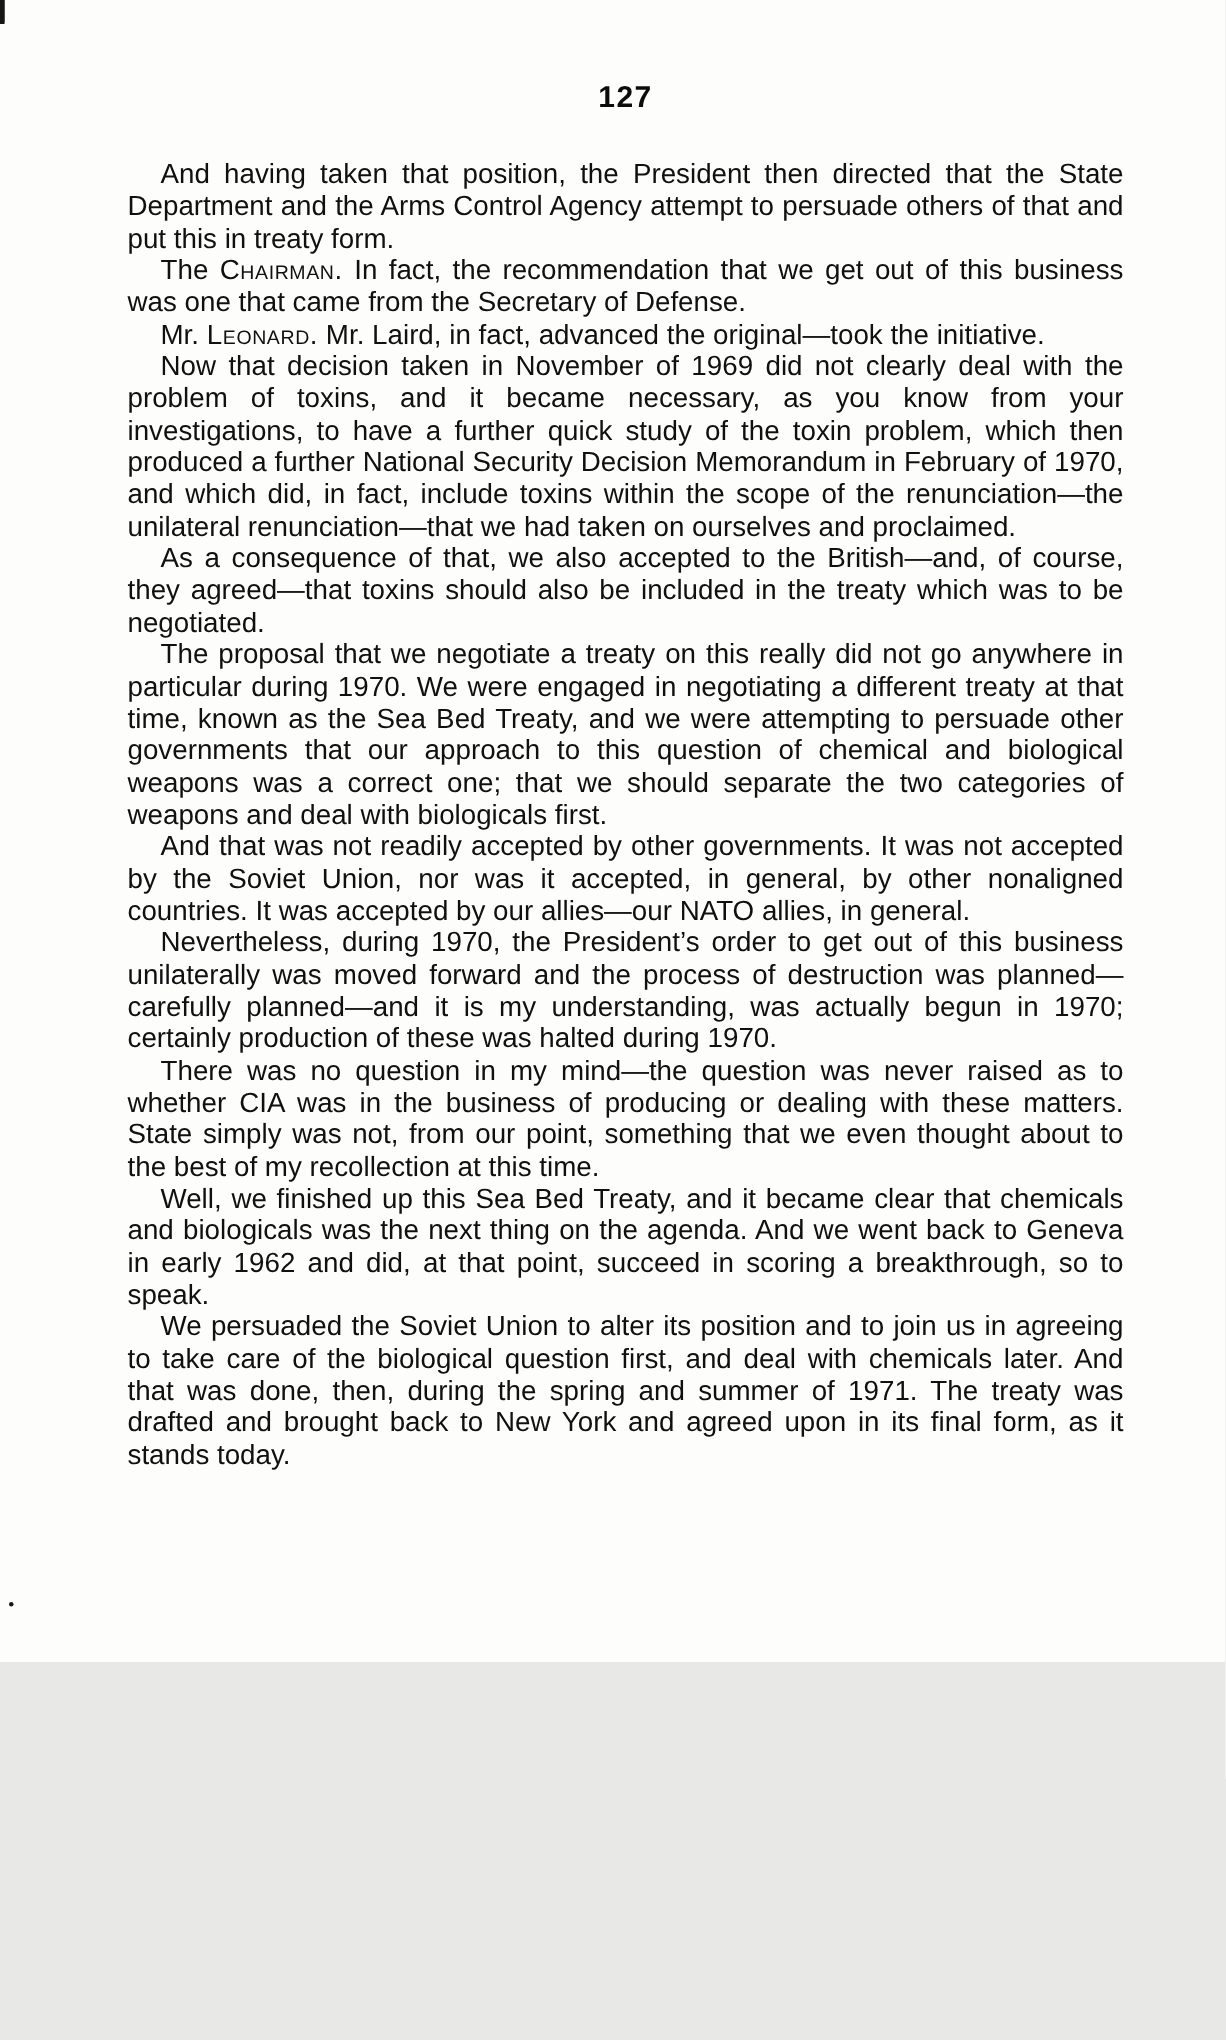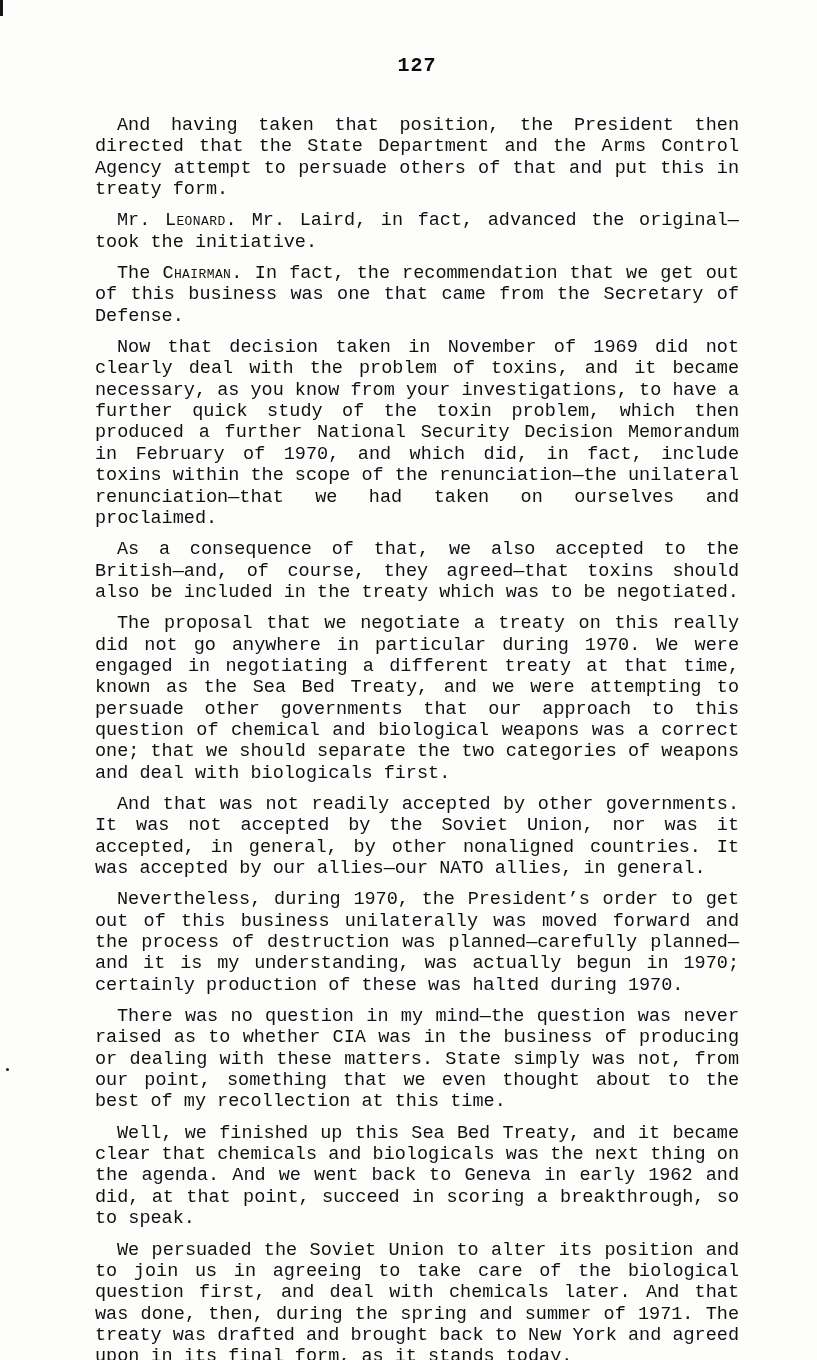--- a/index.html
+++ b/index.html
@@ -3,25 +3,25 @@
 <meta charset="utf-8">
 <style>
   html, body {
     margin: 0;
     padding: 0;
     background: #e8e8e6;
   }
   .page {
     position: relative;
     width: 817px;
-    height: 1360px;
+    height: 1108px;
     background: #fdfdfc;
     overflow: hidden;
     color: #0e0e0e;
-    font-family: Liberation Mono, monospace;
+    font-family: Liberation Sans, sans-serif;
   }
   .page-number {
     position: absolute;
     top: 54px;
     left: 85px;
     width: 664px;
     text-align: center;
     font-size: 20px;
     font-weight: bold;
     letter-spacing: 1px;
@@ -31,21 +31,21 @@
     position: absolute;
     top: 105px;
     left: 85px;
     width: 664px;
     font-size: 18.5px;
     line-height: 21.35px;
     text-align: justify;
     color: #101010;
   }
   .para {
-    margin: 10px;
+    margin: 0;
     padding: 0;
     text-indent: 22px;
   }
   .speaker .smallcaps {
     font-variant: small-caps;
     letter-spacing: 0.4px;
   }
   
   .artifact {
     position: absolute;
@@ -57,22 +57,22 @@
   .artifact-dot-2  { left: 585px; top: 1315px; width: 2px; height: 2px; background: #9a9a98; border-radius: 50%; }
 </style>
 </head>
 <body>
 
 <div class="page">
   <div class="page-number">127</div>
 
   <div class="text-block">
       <p class="para">And having taken that position, the President then directed that the State Department and the Arms Control Agency attempt to persuade others of that and put this in treaty form.</p>
+      <p class="para"><span class="speaker">The <span class="smallcaps">Chairman.</span></span> In fact, the recommendation that we get out of this business was one that came from the Secretary of Defense.</p>
       <p class="para"><span class="speaker">Mr. <span class="smallcaps">Leonard.</span></span> Mr. Laird, in fact, advanced the original—took the initiative.</p>
-      <p class="para"><span class="speaker">The <span class="smallcaps">Chairman.</span></span> In fact, the recommendation that we get out of this business was one that came from the Secretary of Defense.</p>
       <p class="para">Now that decision taken in November of 1969 did not clearly deal with the problem of toxins, and it became necessary, as you know from your investigations, to have a further quick study of the toxin problem, which then produced a further National Security Decision Memorandum in February of 1970, and which did, in fact, include toxins within the scope of the renunciation—the unilateral renunciation—that we had taken on ourselves and proclaimed.</p>
       <p class="para">As a consequence of that, we also accepted to the British—and, of course, they agreed—that toxins should also be included in the treaty which was to be negotiated.</p>
       <p class="para">The proposal that we negotiate a treaty on this really did not go anywhere in particular during 1970. We were engaged in negotiating a different treaty at that time, known as the Sea Bed Treaty, and we were attempting to persuade other governments that our approach to this question of chemical and biological weapons was a correct one; that we should separate the two categories of weapons and deal with biologicals first.</p>
       <p class="para">And that was not readily accepted by other governments. It was not accepted by the Soviet Union, nor was it accepted, in general, by other nonaligned countries. It was accepted by our allies—our NATO allies, in general.</p>
       <p class="para">Nevertheless, during 1970, the President’s order to get out of this business unilaterally was moved forward and the process of destruction was planned—carefully planned—and it is my understanding, was actually begun in 1970; certainly production of these was halted during 1970.</p>
       <p class="para">There was no question in my mind—the question was never raised as to whether CIA was in the business of producing or dealing with these matters. State simply was not, from our point, something that we even thought about to the best of my recollection at this time.</p>
       <p class="para">Well, we finished up this Sea Bed Treaty, and it became clear that chemicals and biologicals was the next thing on the agenda. And we went back to Geneva in early 1962 and did, at that point, succeed in scoring a breakthrough, so to speak.</p>
       <p class="para">We persuaded the Soviet Union to alter its position and to join us in agreeing to take care of the biological question first, and deal with chemicals later. And that was done, then, during the spring and summer of 1971. The treaty was drafted and brought back to New York and agreed upon in its final form, as it stands today.</p>
     </div>
 

